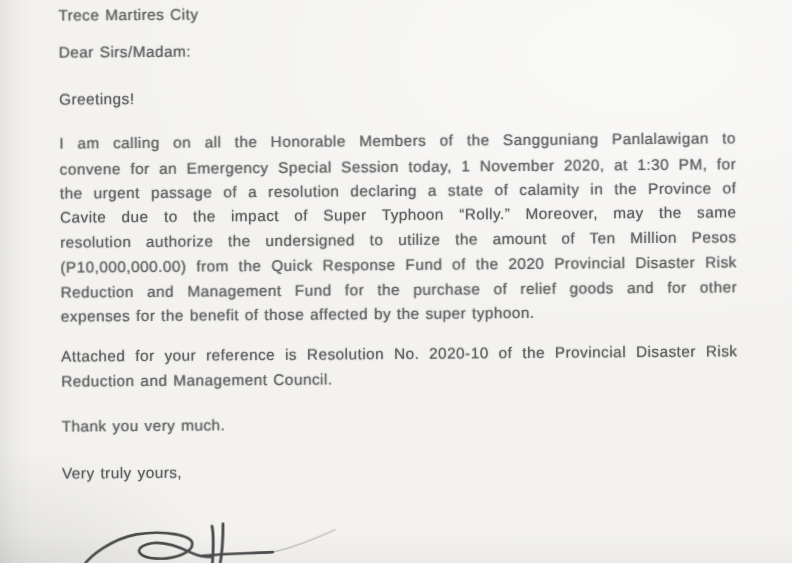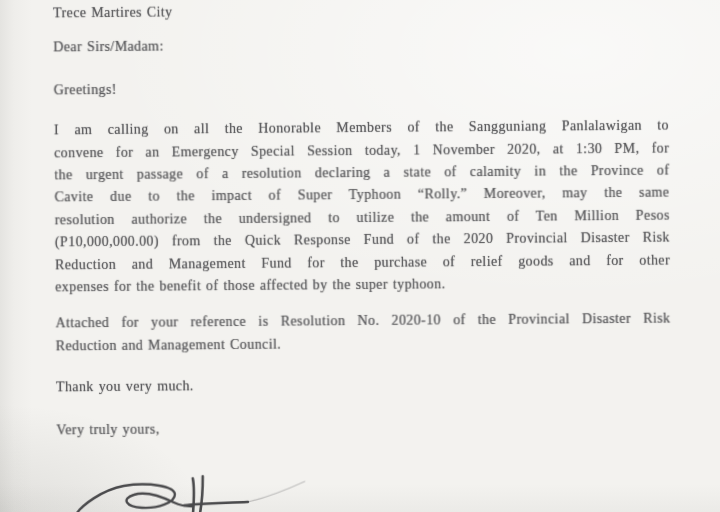--- a/index.html
+++ b/index.html
@@ -6,21 +6,21 @@
   .page{
     position:relative;
     width:720px;height:512px;
     overflow:hidden;
     background-color:#f3f2ef;
     background-image:
       radial-gradient(120% 90% at 80% 10%, rgba(255,255,255,0.55) 0%, rgba(255,255,255,0) 55%),
       linear-gradient(90deg, rgba(100,100,95,0.10) 0px, rgba(100,100,95,0.03) 14px, rgba(0,0,0,0) 32px),
       radial-gradient(40% 30% at 0% 100%, rgba(90,90,85,0.12), rgba(0,0,0,0) 70%),
       linear-gradient(0deg, rgba(110,110,105,0.06) 0px, rgba(0,0,0,0) 28px);
-    font-family:Liberation Serif, serif;
+    font-family:Liberation Sans, sans-serif;
   }
   .content{
     position:absolute;
     left:55px; right:50px; top:0; height:512px;
     color:#5e5e60;
     transform:rotate(-0.45deg);
     transform-origin:50% 50%;
     filter:blur(0.35px);
   }
   .line{

